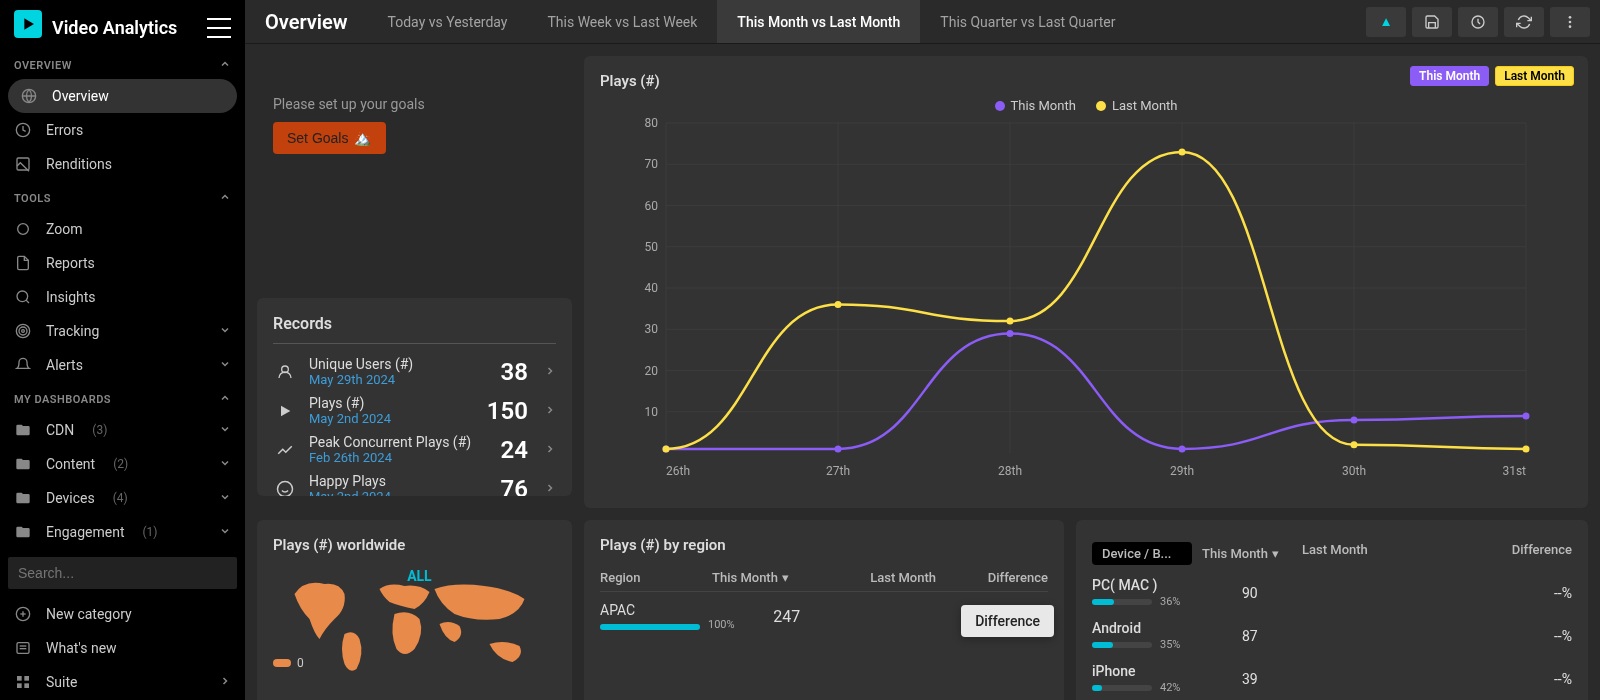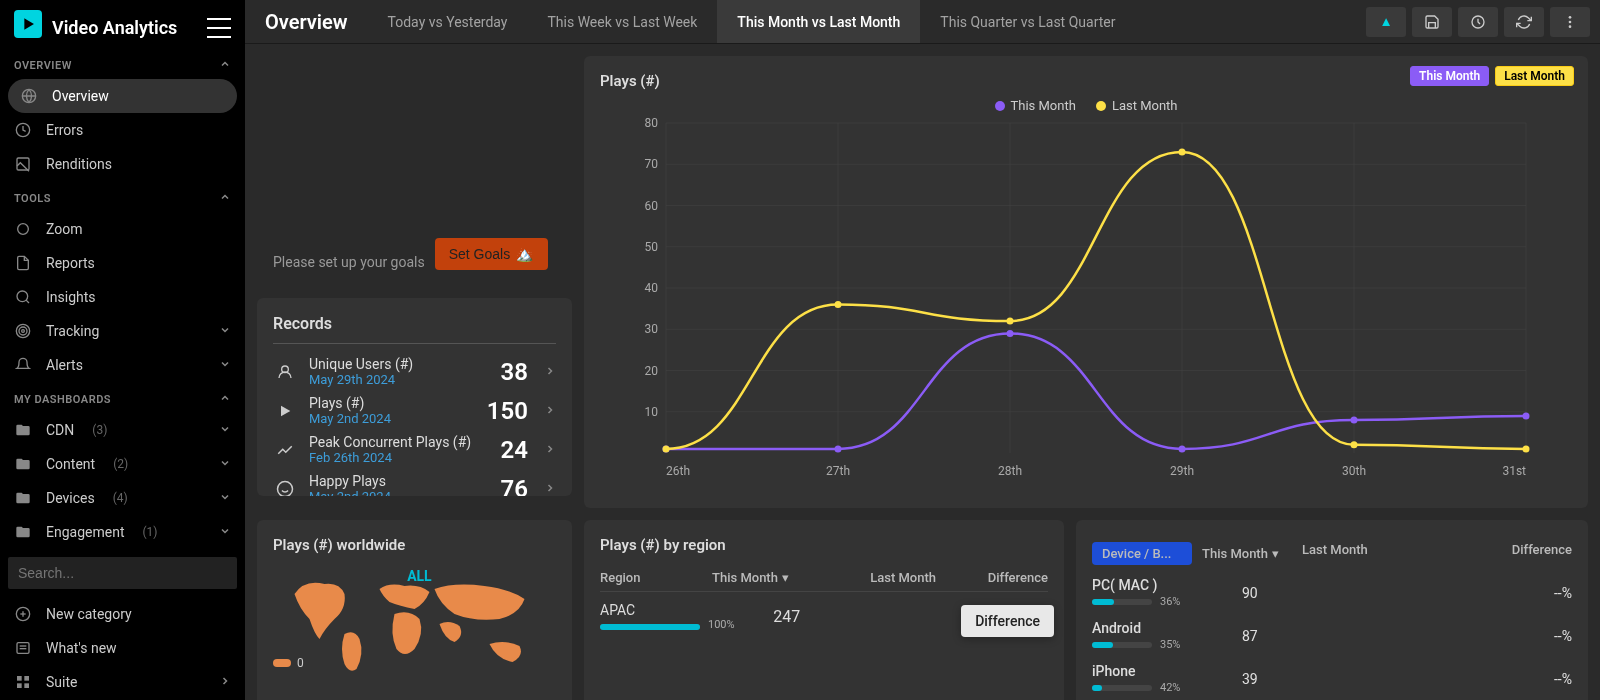--- a/index.html
+++ b/index.html
@@ -20,21 +20,21 @@
 .main { flex: 1; display: flex; flex-direction: column; background: #2a2a2a; overflow: hidden; }
 .topbar { display: flex; align-items: center; height: 44px; background: #2a2a2a; border-bottom: 1px solid #1a1a1a; }
 .page-title { font-size: 20px; font-weight: 600; padding: 0 20px; color: #fff; }
 .tabs { display: flex; flex: 1; height: 100%; }
 .tab { padding: 0 20px; display: flex; align-items: center; color: #a3a3a3; cursor: pointer; font-size: 14px; }
 .tab.active { background: #3a3a3a; color: #fff; font-weight: 500; }
 .toolbar { display: flex; gap: 6px; padding: 0 10px; }
 .toolbar-btn { width: 40px; height: 30px; background: #3a3a3a; border: none; border-radius: 3px; color: #ccc; cursor: pointer; display: flex; align-items: center; justify-content: center; }
 .content { flex: 1; padding: 12px; display: grid; grid-template-columns: 315px 1fr; grid-template-rows: auto auto; gap: 12px; overflow: hidden; }
 .panel { background: #333; border-radius: 6px; padding: 16px; }
-.goals-panel { display: flex; flex-direction: row; align-items: flex-end; justify-content: flex-start; padding-top: 40px; gap: 10px; }
+.goals-panel { display: flex; flex-direction: column; align-items: flex-start; justify-content: flex-start; padding-top: 40px; gap: 10px; }
 .goals-text { color: #999; font-size: 14px; }
 .goals-btn { background: #c2410c; color: #222; border: none; padding: 8px 14px; border-radius: 4px; font-size: 14px; font-weight: 500; cursor: pointer; display: flex; align-items: center; gap: 6px; }
 .records-panel { }
 .records-title { font-size: 16px; font-weight: 600; color: #ddd; padding-bottom: 10px; border-bottom: 1px solid #555; margin-bottom: 8px; }
 .record-row { display: flex; align-items: center; gap: 12px; padding: 4px 0; }
 .record-icon { width: 24px; height: 24px; display: flex; align-items: center; justify-content: center; color: #ccc; flex-shrink: 0; }
 .record-info { flex: 1; }
 .record-label { font-size: 14px; color: #ddd; }
 .record-date { font-size: 13px; color: #3d9dd9; }
 .record-value { font-size: 24px; font-weight: 600; color: #fff; }
@@ -58,21 +58,21 @@
 .table-header { display: flex; font-size: 13px; color: #bbb; font-weight: 500; padding: 6px 0; border-bottom: 1px solid #444; }
 .th { flex: 1; }
 .th-sort { display: flex; align-items: center; gap: 4px; }
 .table-row { display: flex; align-items: center; padding: 10px 0; }
 .td-region { flex: 1; font-size: 14px; color: #ddd; }
 .td-num { flex: 1; text-align: center; color: #ddd; }
 .progress-bar { height: 6px; background: #444; border-radius: 3px; margin-top: 4px; position: relative; width: 100px; }
 .progress-fill { height: 100%; background: #00bcd4; border-radius: 3px; }
 .pct-label { font-size: 11px; color: #aaa; margin-left: 8px; }
 .tooltip { position: absolute; background: #e8e8e8; color: #222; padding: 8px 14px; border-radius: 4px; font-size: 14px; font-weight: 500; box-shadow: 0 2px 8px rgba(0,0,0,0.3); }
-.tab-btn-active { background: #1d4ed8; padding: 4px 10px; border-radius: 4px; }
+.tab-btn-active { background: #000000; padding: 4px 10px; border-radius: 4px; }
 .device-row { display: flex; align-items: center; padding: 6px 0; font-size: 14px; }
 .device-name-col { width: 140px; }
 .device-name { color: #ddd; font-weight: 500; }
 .device-bar-wrap { display: flex; align-items: center; gap: 8px; margin-top: 2px; }
 .device-bar { width: 60px; height: 6px; background: #444; border-radius: 3px; }
 .device-bar-fill { height: 100%; background: #00bcd4; border-radius: 3px; }
 .device-pct { font-size: 11px; color: #aaa; }
 .chevron-svg { width: 12px; height: 12px; }
 .left-col { display: flex; flex-direction: column; gap: 12px; }
 </style>

